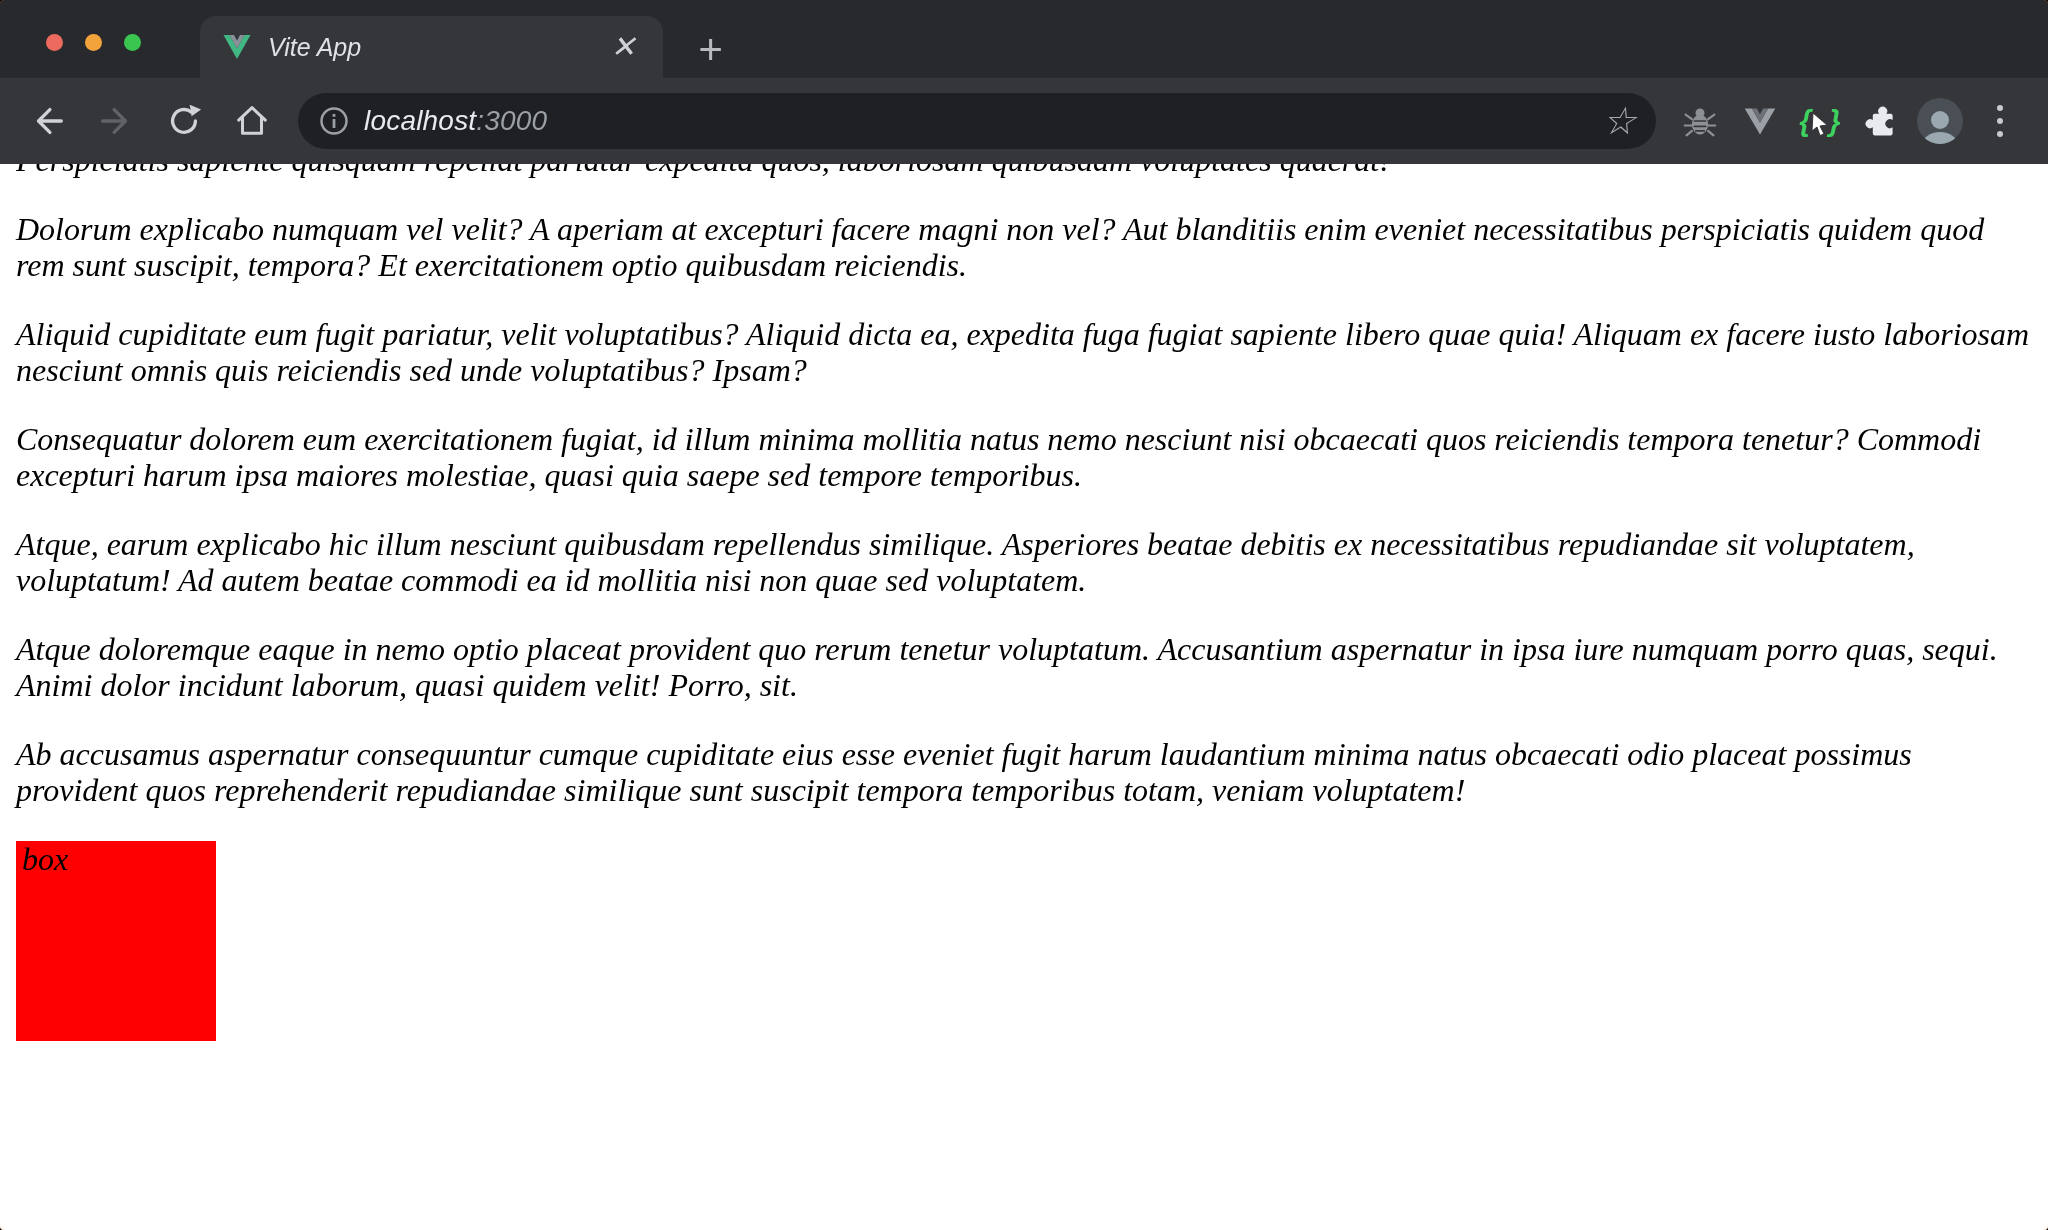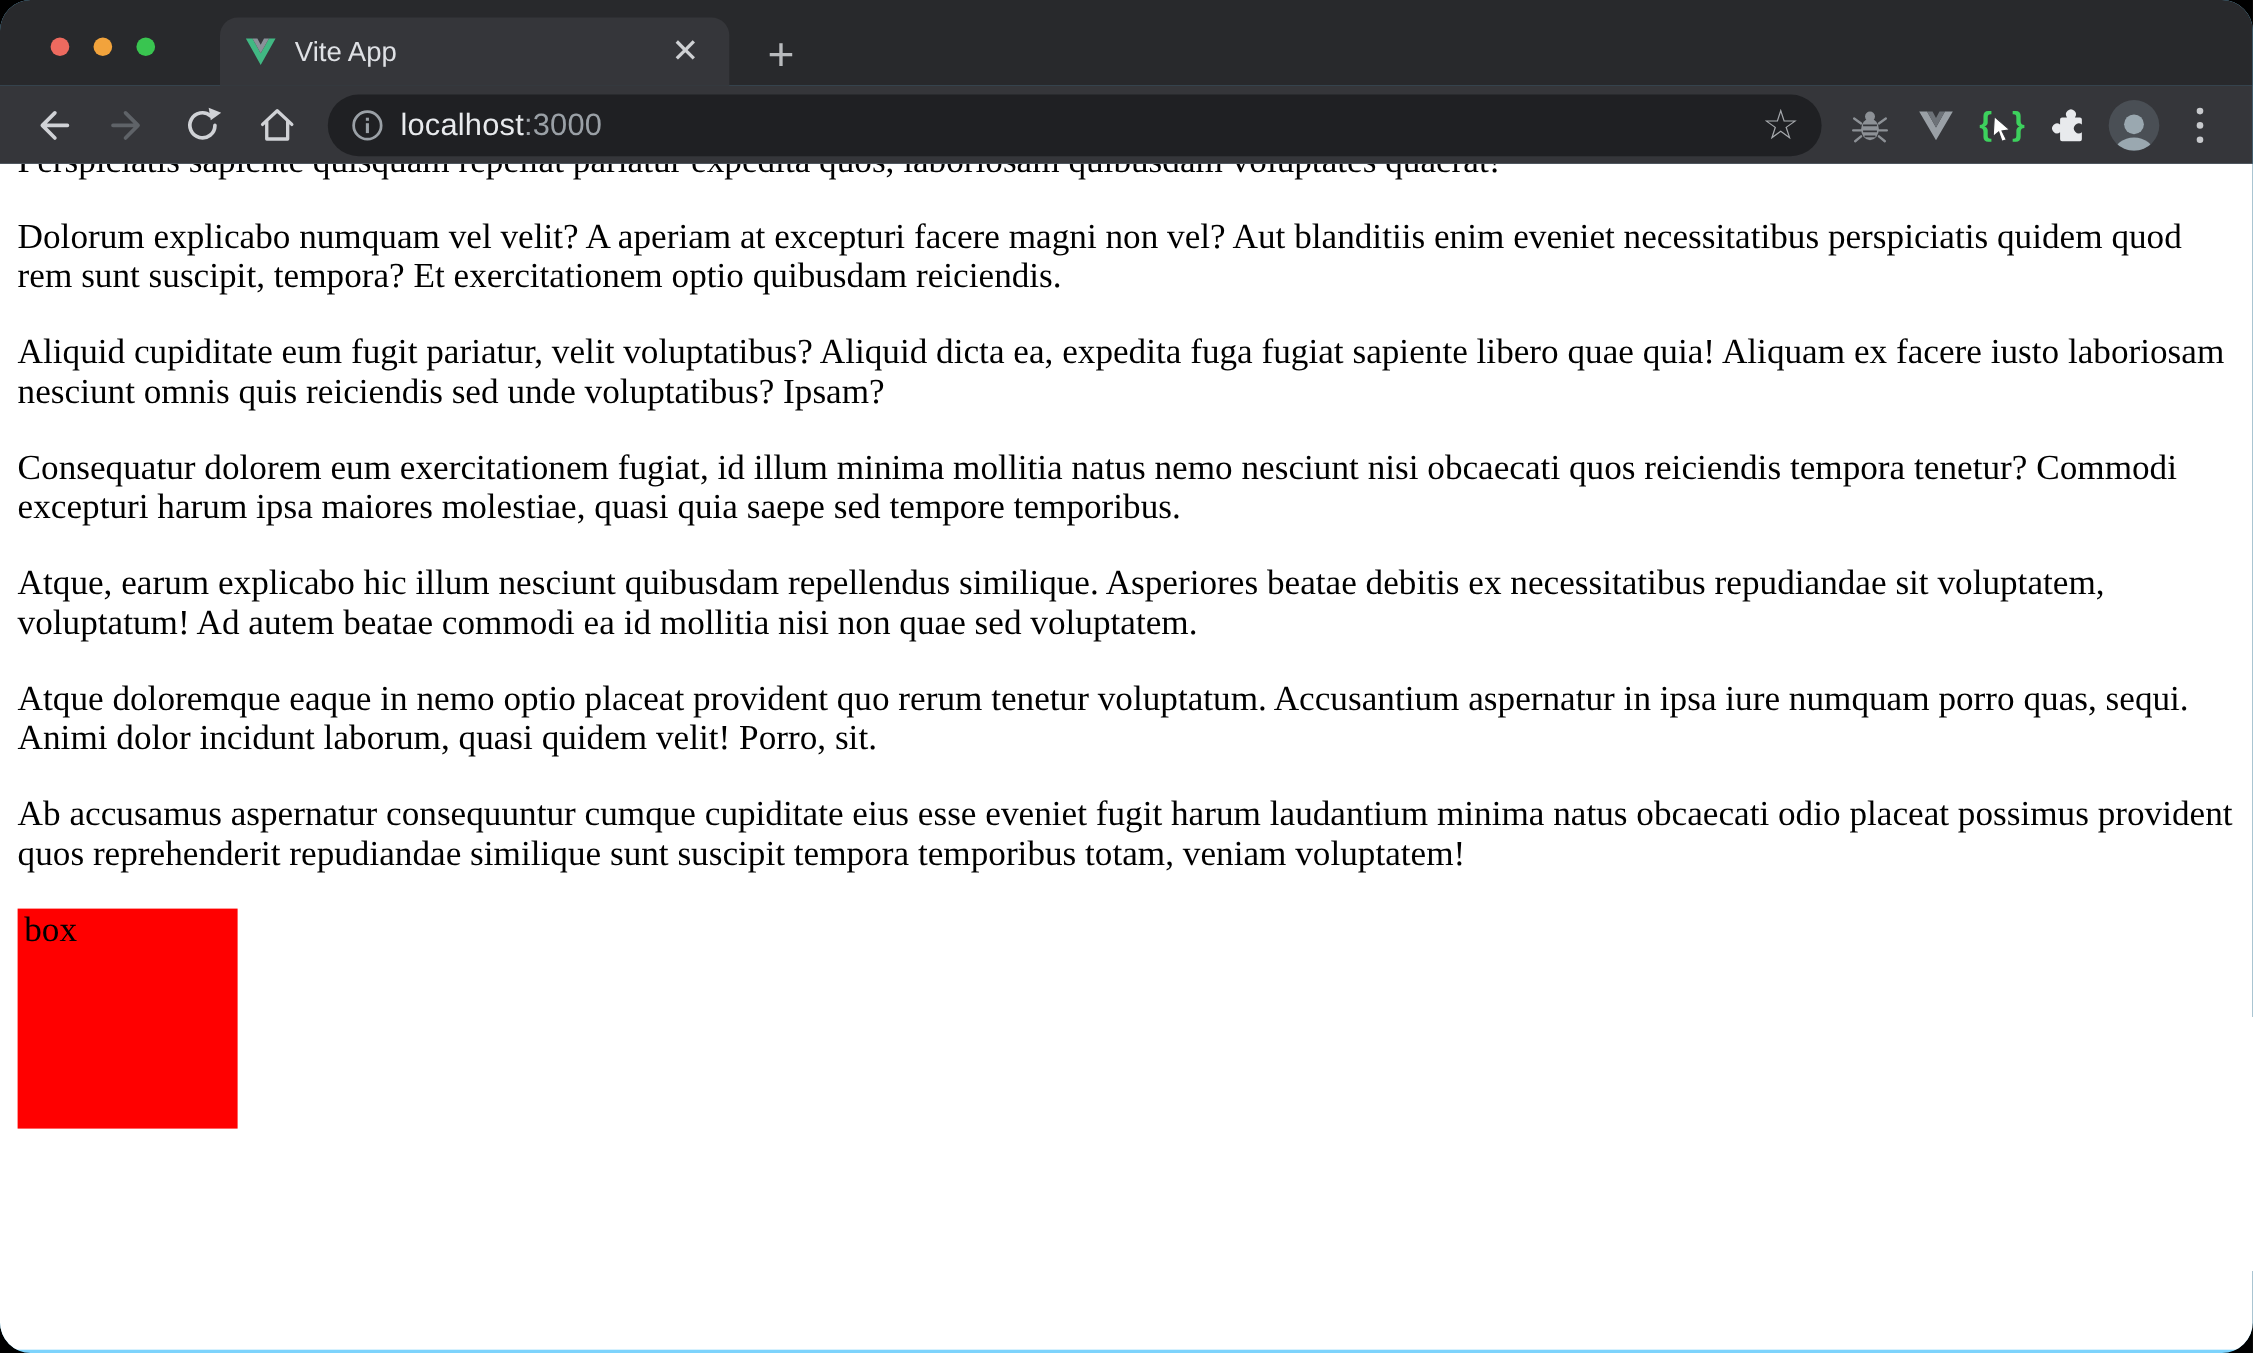--- a/index.html
+++ b/index.html
@@ -1,37 +1,37 @@
 <!DOCTYPE html>
 <html><head>
 <meta charset="utf-8">
 <style>
   * { box-sizing: border-box; margin: 0; padding: 0; }
   html,body { width: 2048px; height: 1230px; background: #000; font-family: "Liberation Sans", sans-serif; }
-  .window { position: relative; width: 2048px; height: 1230px; border-radius: 28px; overflow: hidden; background: #7dd3fc; }
+  .window { position: relative; width: 2048px; height: 1230px; border-radius: 4px; overflow: hidden; background: #f97316; font-style: italic; }
 
   
   .tabstrip { position: relative; height: 78px; background: #28292c; }
   .traffic { position: absolute; left: 46px; top: 34px; display: flex; gap: 22px; }
   .traffic .light { width: 17px; height: 17px; border-radius: 50%; }
 
   .tab { position: absolute; left: 200px; top: 16px; width: 463px; height: 62px;
          background: #35363a; border-radius: 16px 16px 0 0;
          display: flex; align-items: center; padding: 0 22px; }
   .tab .favicon { width: 30px; height: 30px; flex: 0 0 auto; }
   .tab .title { margin-left: 16px; font-size: 25px; color: #dfe1e5; flex: 1 1 auto;
                 white-space: nowrap; overflow: hidden; }
   .tab .close { width: 36px; height: 36px; display: flex; align-items: center; justify-content: center;
                 color: #cfd1d4; font-size: 30px; line-height: 1; border-radius: 50%; cursor: default; }
   .newtab { position: absolute; left: 688px; top: 28px; width: 44px; height: 44px;
             display: flex; align-items: center; justify-content: center;
             color: #b8babd; font-size: 42px; font-weight: 300; line-height: 1; }
 
   
-  .toolbar { height: 71px; background: #35363a; display: flex; align-items: center; padding: 0 22px; }
+  .toolbar { height: 86px; background: #35363a; display: flex; align-items: center; padding: 0 22px; }
   .navbtn { width: 52px; height: 52px; display: flex; align-items: center; justify-content: center;
             border-radius: 50%; flex: 0 0 auto; margin-right: 16px; }
   .omnibox { flex: 1 1 auto; height: 56px; background: #1f2023; border-radius: 28px;
              display: flex; align-items: center; padding: 0 20px; margin: 0 10px 0 4px; }
   .omnibox .urltext { margin-left: 14px; font-size: 28px; letter-spacing: .2px; flex: 1 1 auto; }
   .omnibox .host { color: #e8eaed; }
   .omnibox .port { color: #9aa0a6; }
   .omnibox .star { font-size: 38px; color: #a6a9ad; line-height: 1; }
   .extbtn { width: 52px; height: 52px; display: flex; align-items: center; justify-content: center;
             flex: 0 0 auto; margin-left: 8px; }

